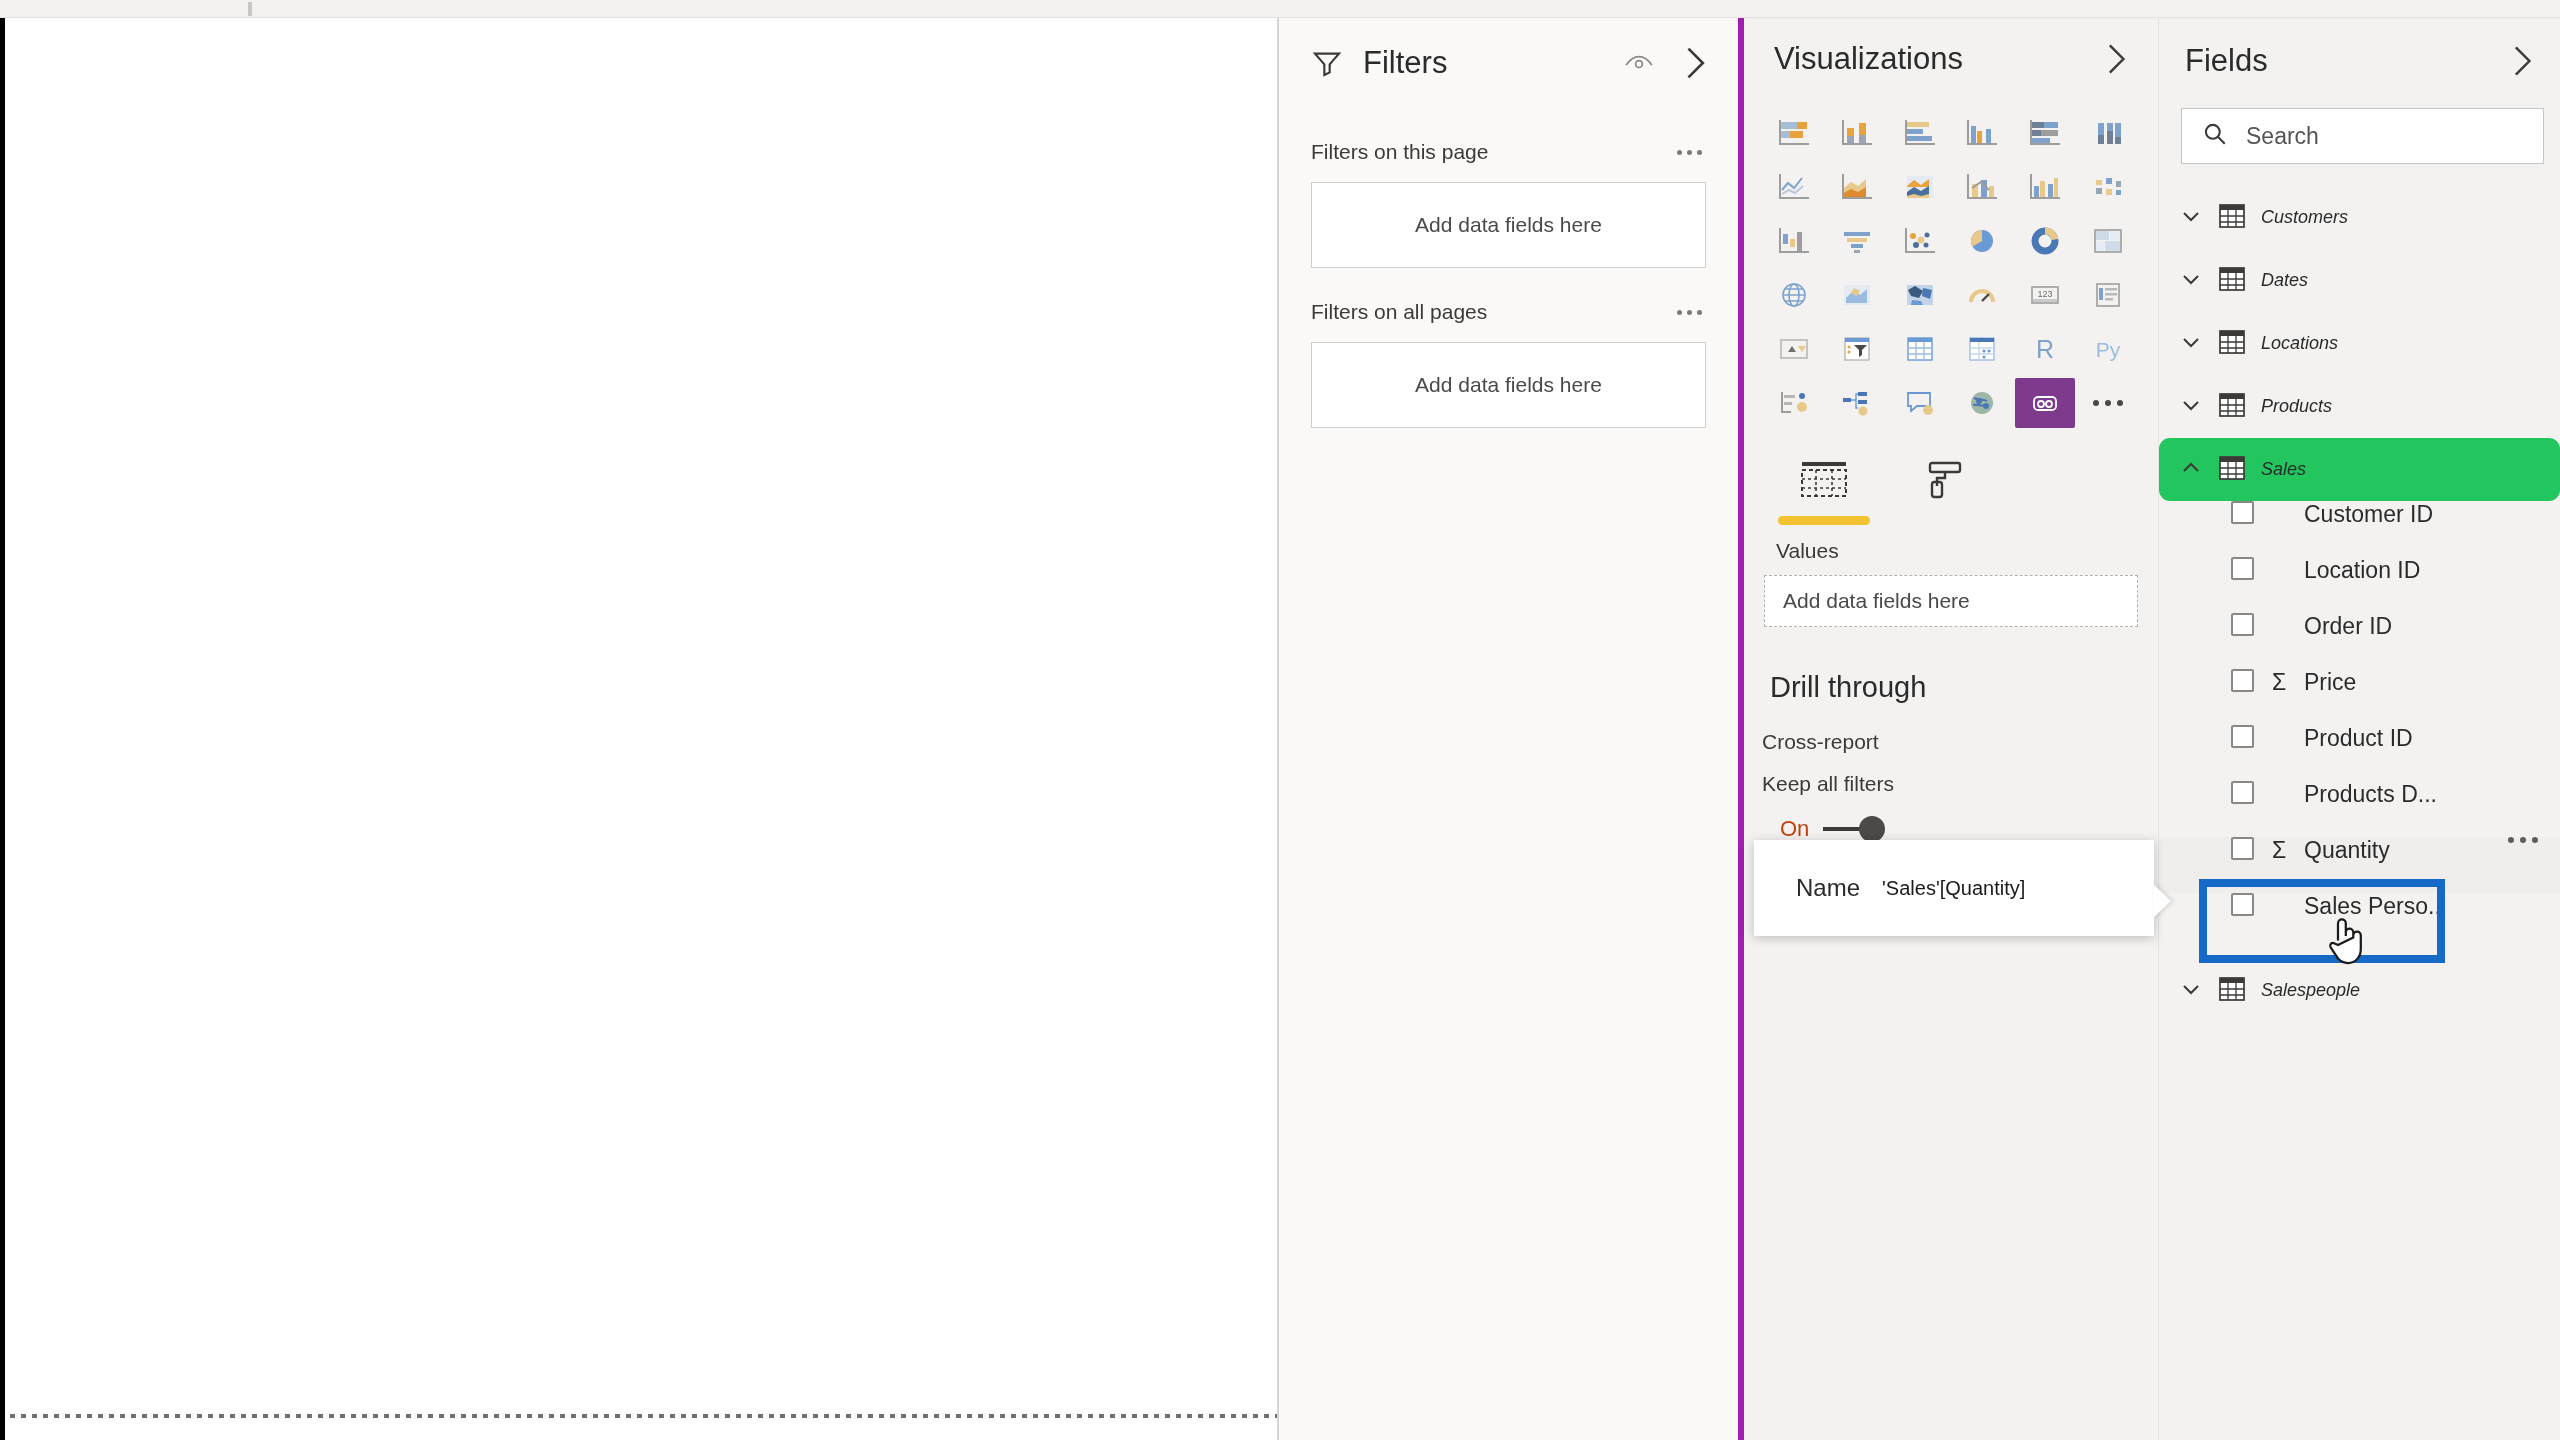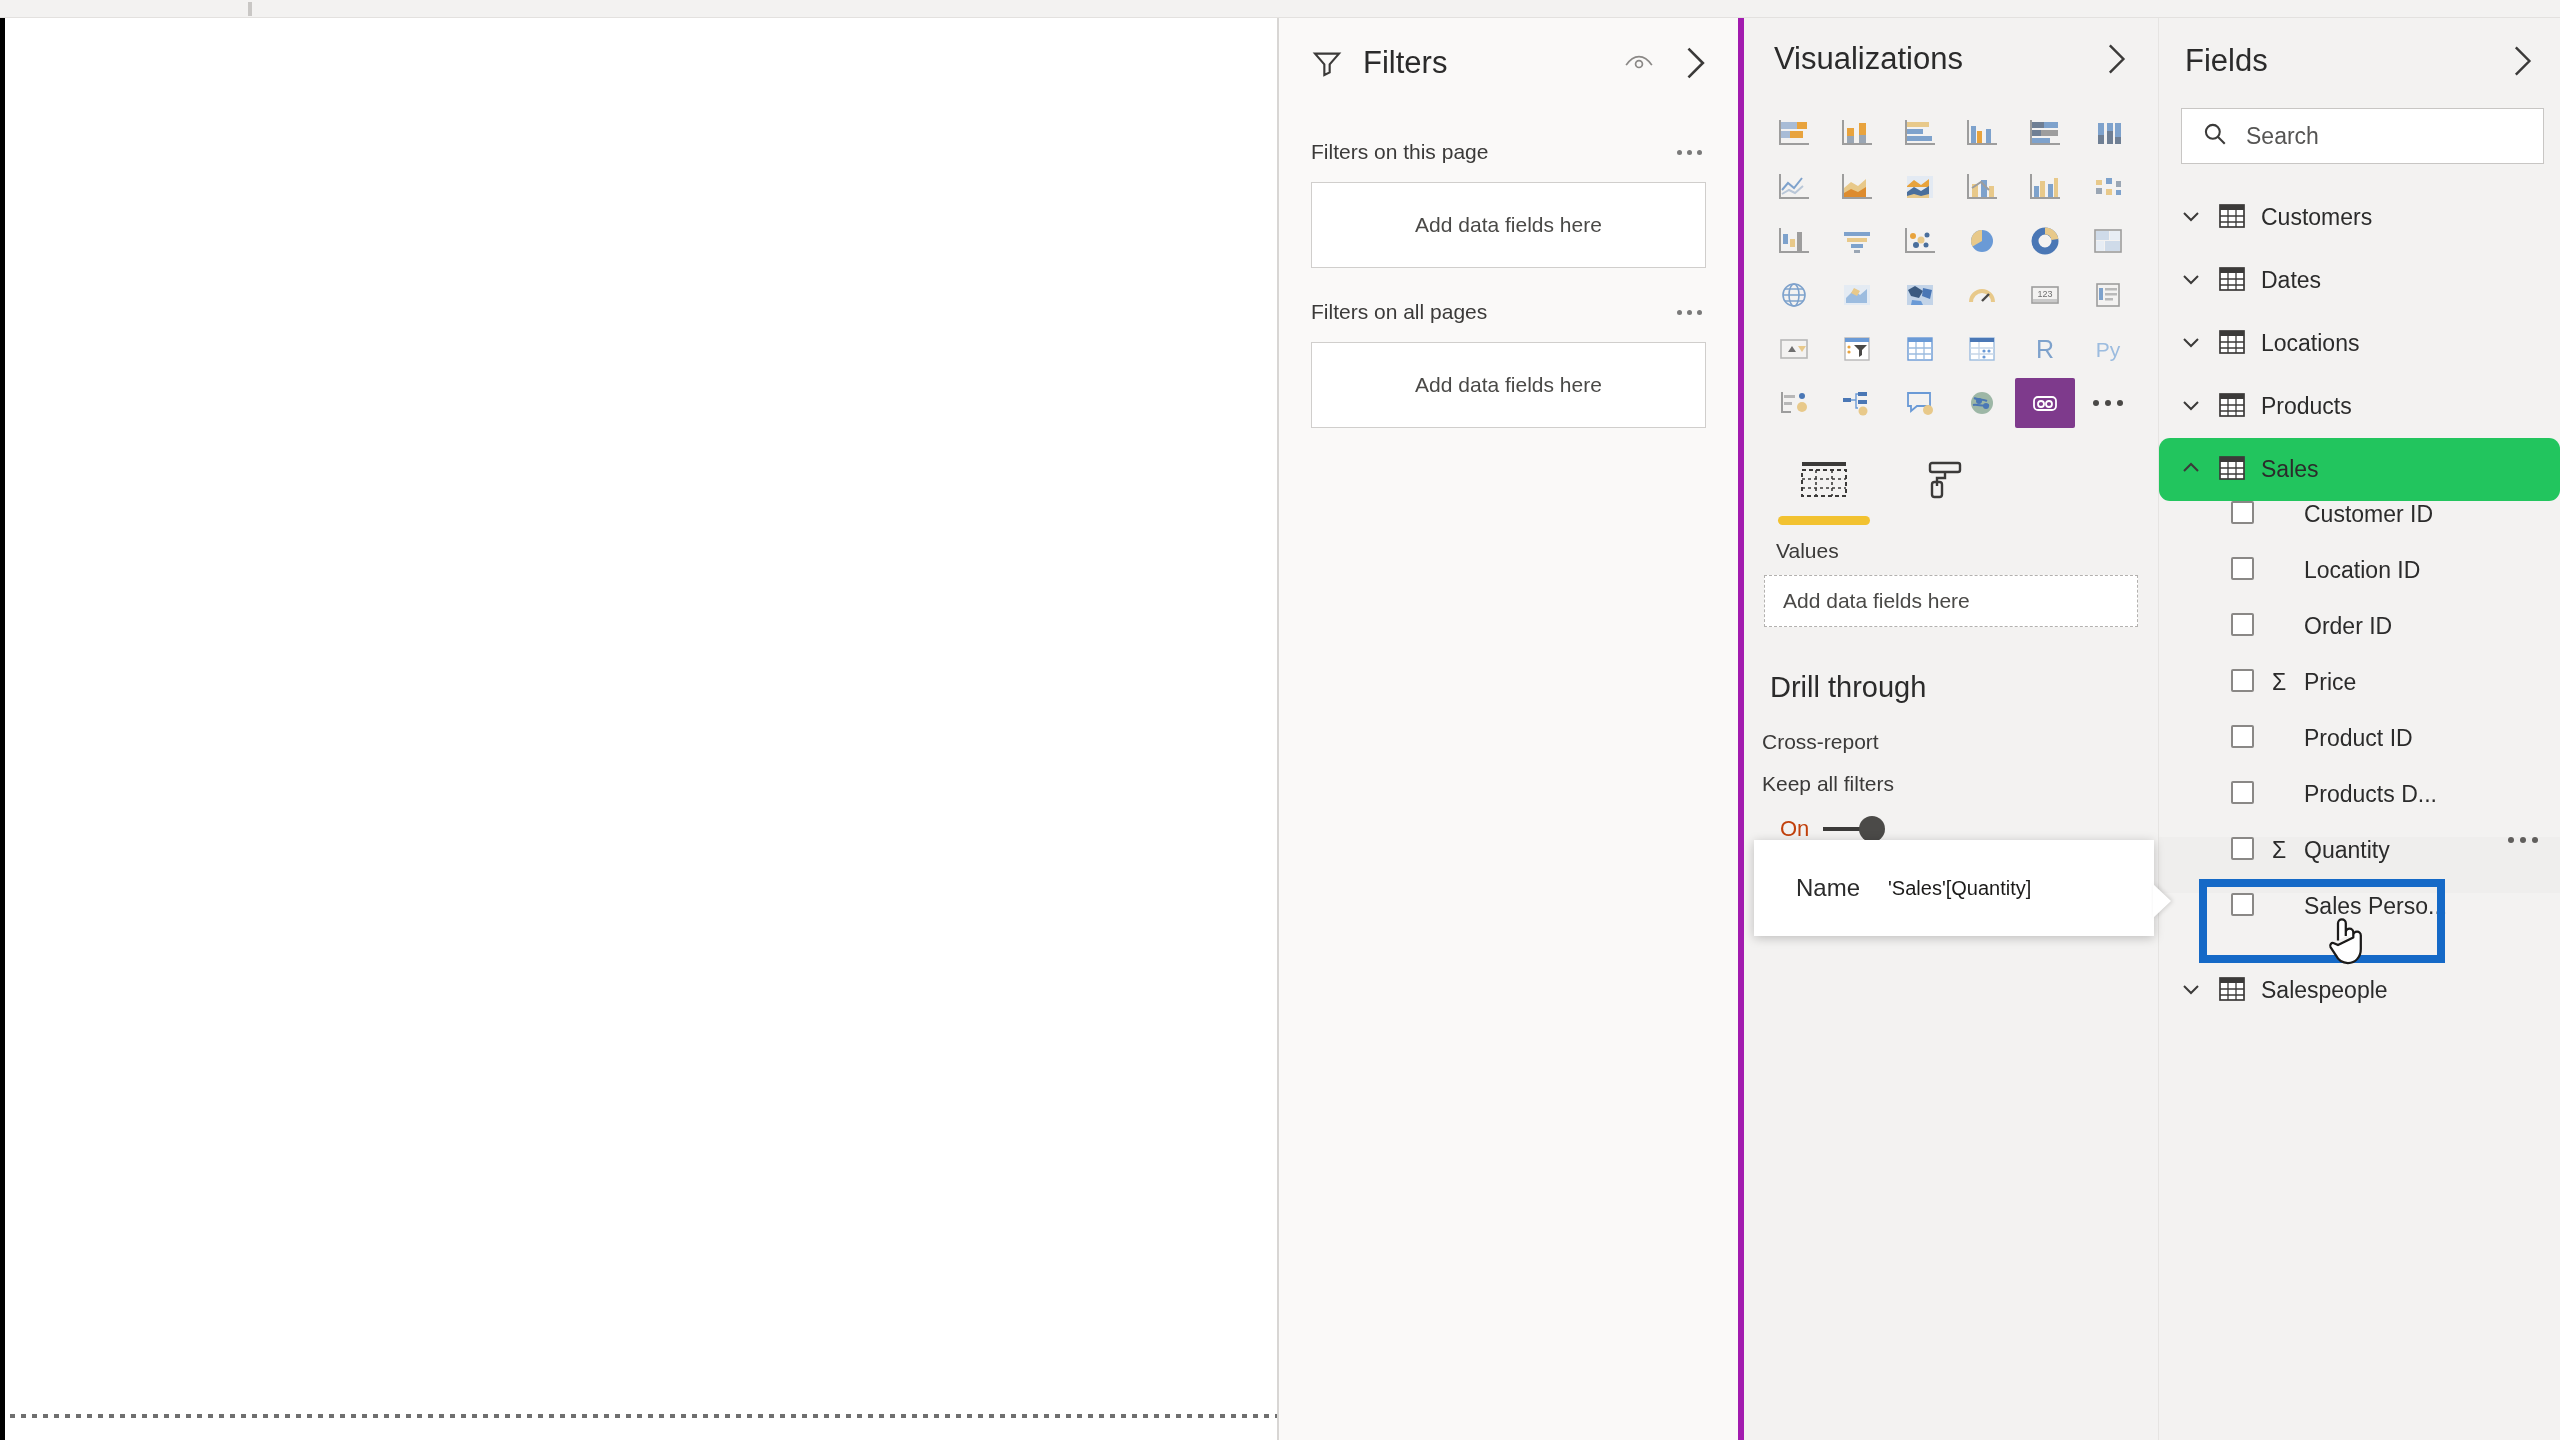--- a/index.html
+++ b/index.html
@@ -110,21 +110,21 @@
   .toggle-knob {
     position: absolute; right: 0; width: 26px; height: 26px;
     border-radius: 50%; background: #4b4a48;
   }
 
   
   .tooltip-callout {
     position: absolute; left: 10px; top: 822px;
     width: 400px; height: 96px; background: #ffffff;
     box-shadow: 0 2px 10px rgba(0,0,0,.22);
-    display: flex; align-items: center; gap: 28px;
+    display: flex; align-items: center; gap: 22px;
     padding-left: 42px; z-index: 40;
   }
   .tooltip-callout .tt-key { font-size: 24px; color: #2b2b2b; }
   .tooltip-callout .tt-val { font-size: 20px; color: #1b1a19; }
   .tooltip-arrow {
     position: absolute; right: -17px; top: 44px;
     width: 0; height: 0;
     border-top: 17px solid transparent;
     border-bottom: 17px solid transparent;
     border-left: 18px solid #ffffff;
@@ -139,21 +139,21 @@
     border: 1px solid #c8c6c4; display: flex; align-items: center; gap: 18px;
     padding-left: 20px;
   }
   .search-text { font-size: 23px; color: #555453; }
 
   .table-row {
     display: flex; align-items: center; gap: 16px;
     height: 63px; padding-left: 20px;
   }
   .table-row.selected { background: #22c55e; border-radius: 11px; }
-  .table-row-name { font-size: 23px; color: #2b2b2b; }
+  .table-row-name { font-size: 18px; color: #2b2b2b; font-style: italic; }
 
   .field-row {
     position: relative; display: flex; align-items: flex-start; gap: 14px;
     height: 56px; padding-left: 72px;
   }
   .field-check {
     width: 23px; height: 23px; border: 2px solid #8a8886;
     background: #ffffff; border-radius: 2px; flex: none;
   }
   .field-sigma { font-size: 23px; color: #2b2b2b; width: 22px; text-align: center; }

